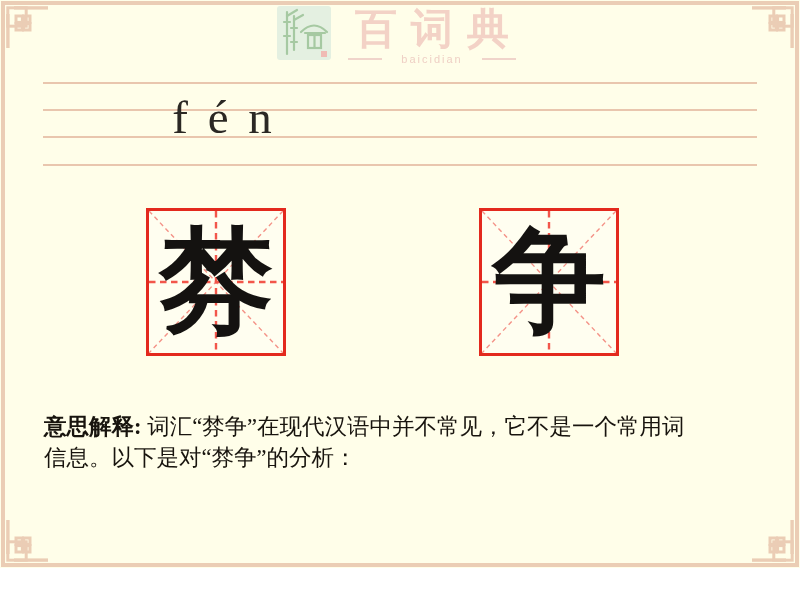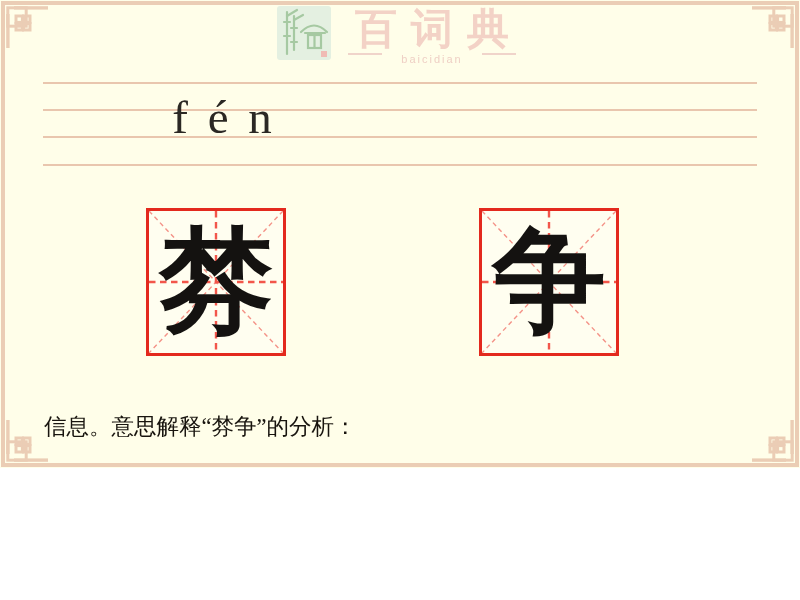--- a/index.html
+++ b/index.html
@@ -1,17 +1,17 @@
 <!DOCTYPE html>
 <html><head>
 <meta charset="utf-8">
 <style>
   html,body{margin:0;padding:0;}
   .stage{
-    position:relative; width:800px; height:468px; overflow:hidden;
+    position:relative; width:800px; height:568px; overflow:hidden;
     background:#FFFEE9;
     font-family:"Liberation Serif","DejaVu Serif",serif;
   }
   
   .frame-band{position:absolute; inset:1px; border:4px solid #EBCDB5; pointer-events:none;}
   .corner{position:absolute; width:48px; height:48px;}
   .corner.tl{left:2px; top:2px;}
   .corner.tr{right:2px; top:2px; transform:scaleX(-1);}
   .corner.bl{left:2px; bottom:2px; transform:scaleY(-1);}
   .corner.br{right:2px; bottom:2px; transform:scale(-1,-1);}
@@ -19,21 +19,21 @@
   .logo{
     position:absolute; top:6px; left:0; right:0;
     display:flex; justify-content:center; align-items:flex-start; gap:10px;
   }
   .logo-stamp{width:54px; height:54px;}
   .logo-right{display:flex; flex-direction:column; align-items:center;}
   .logo-title{
     font-size:42px; line-height:46px; font-weight:bold;
     color:#F3D2C6; letter-spacing:14px; text-indent:14px; white-space:nowrap;
   }
-  .logo-sub{display:flex; align-items:flex-start; gap:19px; margin-top:1px;}
+  .logo-sub{display:flex; align-items:center; gap:19px; margin-top:1px;}
   .logo-sub .dash{width:34px; height:2px; background:#F0D4CA;}
   .logo-sub .latin{
     font-family:"Liberation Sans",sans-serif;
     font-size:11px; color:#EFD0C5; letter-spacing:2px;
   }
   
   .rule{position:absolute; left:43px; width:714px; height:2px; background:#E9C6AE;}
   .rule.r1{top:82px;} .rule.r2{top:109px;} .rule.r3{top:136px;} .rule.r4{top:164px;}
   .pinyin{
     position:absolute; top:94px; text-align:center;
@@ -175,16 +175,17 @@
       </g>
       <g stroke="#F2564A" stroke-width="2.4" stroke-dasharray="6.5 4.5">
         <line x1="67" y1="0" x2="67" y2="142"></line>
         <line x1="0" y1="71" x2="134" y2="71"></line>
       </g>
     </svg>
     <div class="hanzi">争</div>
   </div>
 
   <div class="definition">
-    <div class="def-line">信息。意思解释“棼争”的分析：</div>
+    <div class="def-line"><span class="lbl">意思解释:</span><span> 词汇“棼争”在现代汉语中并不常见，它不是一个常用词</span></div>
+    <div class="def-line">信息。以下是对“棼争”的分析：</div>
   </div>
 
 </div>
 
 </body></html>

